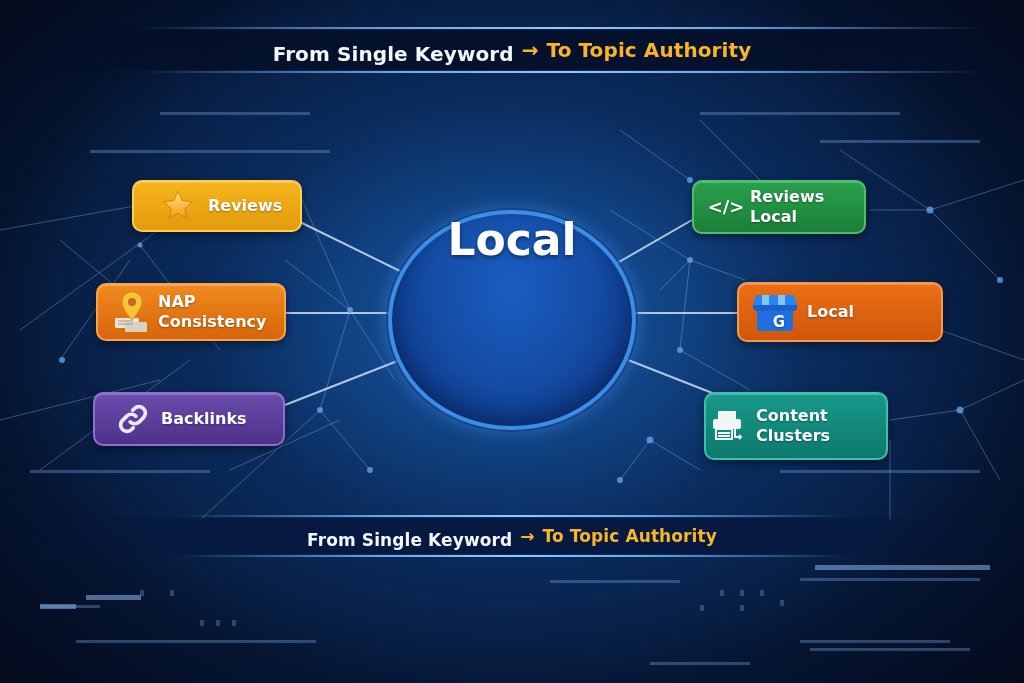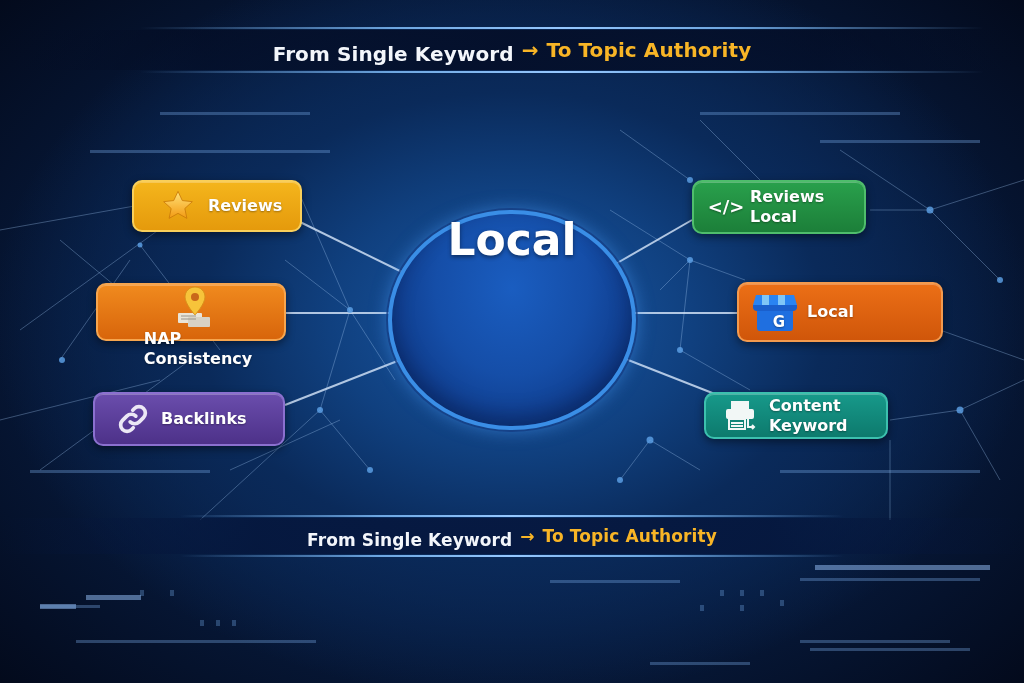--- a/index.html
+++ b/index.html
@@ -62,34 +62,34 @@
     text-shadow: 0 1px 2px rgba(0,0,0,0.35);
     box-sizing: border-box;
   }
   .card .icon { flex: 0 0 auto; display: flex; align-items: center; justify-content: center; }
   .card .label { display: flex; flex-direction: column; }
 
   .card-reviews { left: 132px; top: 180px; width: 170px; height: 52px;
     background: linear-gradient(180deg, #f4b51c 0%, #e59a0c 100%); border: 2px solid #f9cf5a; padding-left: 24px; }
   .card-reviews .icon { width: 40px; margin-right: 10px; }
   .card-nap { left: 96px; top: 283px; width: 190px; height: 58px;
-    background: linear-gradient(180deg, #f08a1e 0%, #d8650b 100%); border: 2px solid #f6a54e; padding-left: 14px; flex-direction: column; }
+    background: linear-gradient(180deg, #f08a1e 0%, #d8650b 100%); border: 2px solid #f6a54e; padding-left: 14px; }
   .card-nap .icon { width: 40px; margin-right: 6px; }
   .card-backlinks { left: 93px; top: 392px; width: 192px; height: 54px;
     background: linear-gradient(180deg, #6a4dac 0%, #4d3189 100%); border: 2px solid #8b70cf; padding-left: 18px; }
   .card-backlinks .icon { width: 40px; margin-right: 8px; }
 
   .card-schema { left: 692px; top: 180px; width: 174px; height: 54px;
     background: linear-gradient(180deg, #29a04c 0%, #1c7f39 100%); border: 2px solid #4fbd6c; padding-left: 12px; }
   .card-schema .icon { width: 40px; margin-right: 4px; font-size: 18px; }
   .card-gbp { left: 737px; top: 282px; width: 206px; height: 60px;
     background: linear-gradient(180deg, #ec6f16 0%, #d0560a 100%); border: 2px solid #f39a4e; padding-left: 12px; }
   .card-gbp .icon { width: 48px; margin-right: 8px; }
-  .card-content { left: 704px; top: 392px; width: 184px; height: 47px;
-    background: linear-gradient(180deg, #17998a 0%, #0d7a6d 100%); border: 2px solid #3cc0ae; padding-left: 17px; }
+  .card-content { left: 704px; top: 392px; width: 184px; height: 68px;
+    background: linear-gradient(180deg, #17998a 0%, #0d7a6d 100%); border: 2px solid #3cc0ae; padding-left: 4px; }
   .card-content .icon { width: 36px; margin-right: 10px; }
 </style>
 </head>
 <body>
 
 <div class="bg"></div>
 
 <div class="dashes">
   <div class="dash" style="left:160px;top:112px;width:150px;"></div>
   <div class="dash" style="left:90px;top:150px;width:240px;"></div>
@@ -271,21 +271,21 @@
       <rect x="3" y="11" width="26" height="8" rx="1" fill="#f2f7f6"></rect>
       <rect x="5" y="20" width="16" height="10"></rect>
       <line x1="7" y1="24" x2="19" y2="24"></line>
       <line x1="7" y1="27" x2="19" y2="27"></line>
       <path d="M24 20v8h6"></path>
       <path d="M28 26l2 2-2 2"></path>
     </svg>
   </span>
   <span class="label">
     <span>Content</span>
-    <span>Keyword</span>
+    <span>Clusters</span>
   </span>
 </div>
 
 <div class="banner banner-bot">
   <div class="line-top"></div>
   <div class="text">
     <span class="white">From Single Keyword</span>
     <span class="arrow">→</span>
     <span class="gold">To Topic Authority</span>
   </div>

